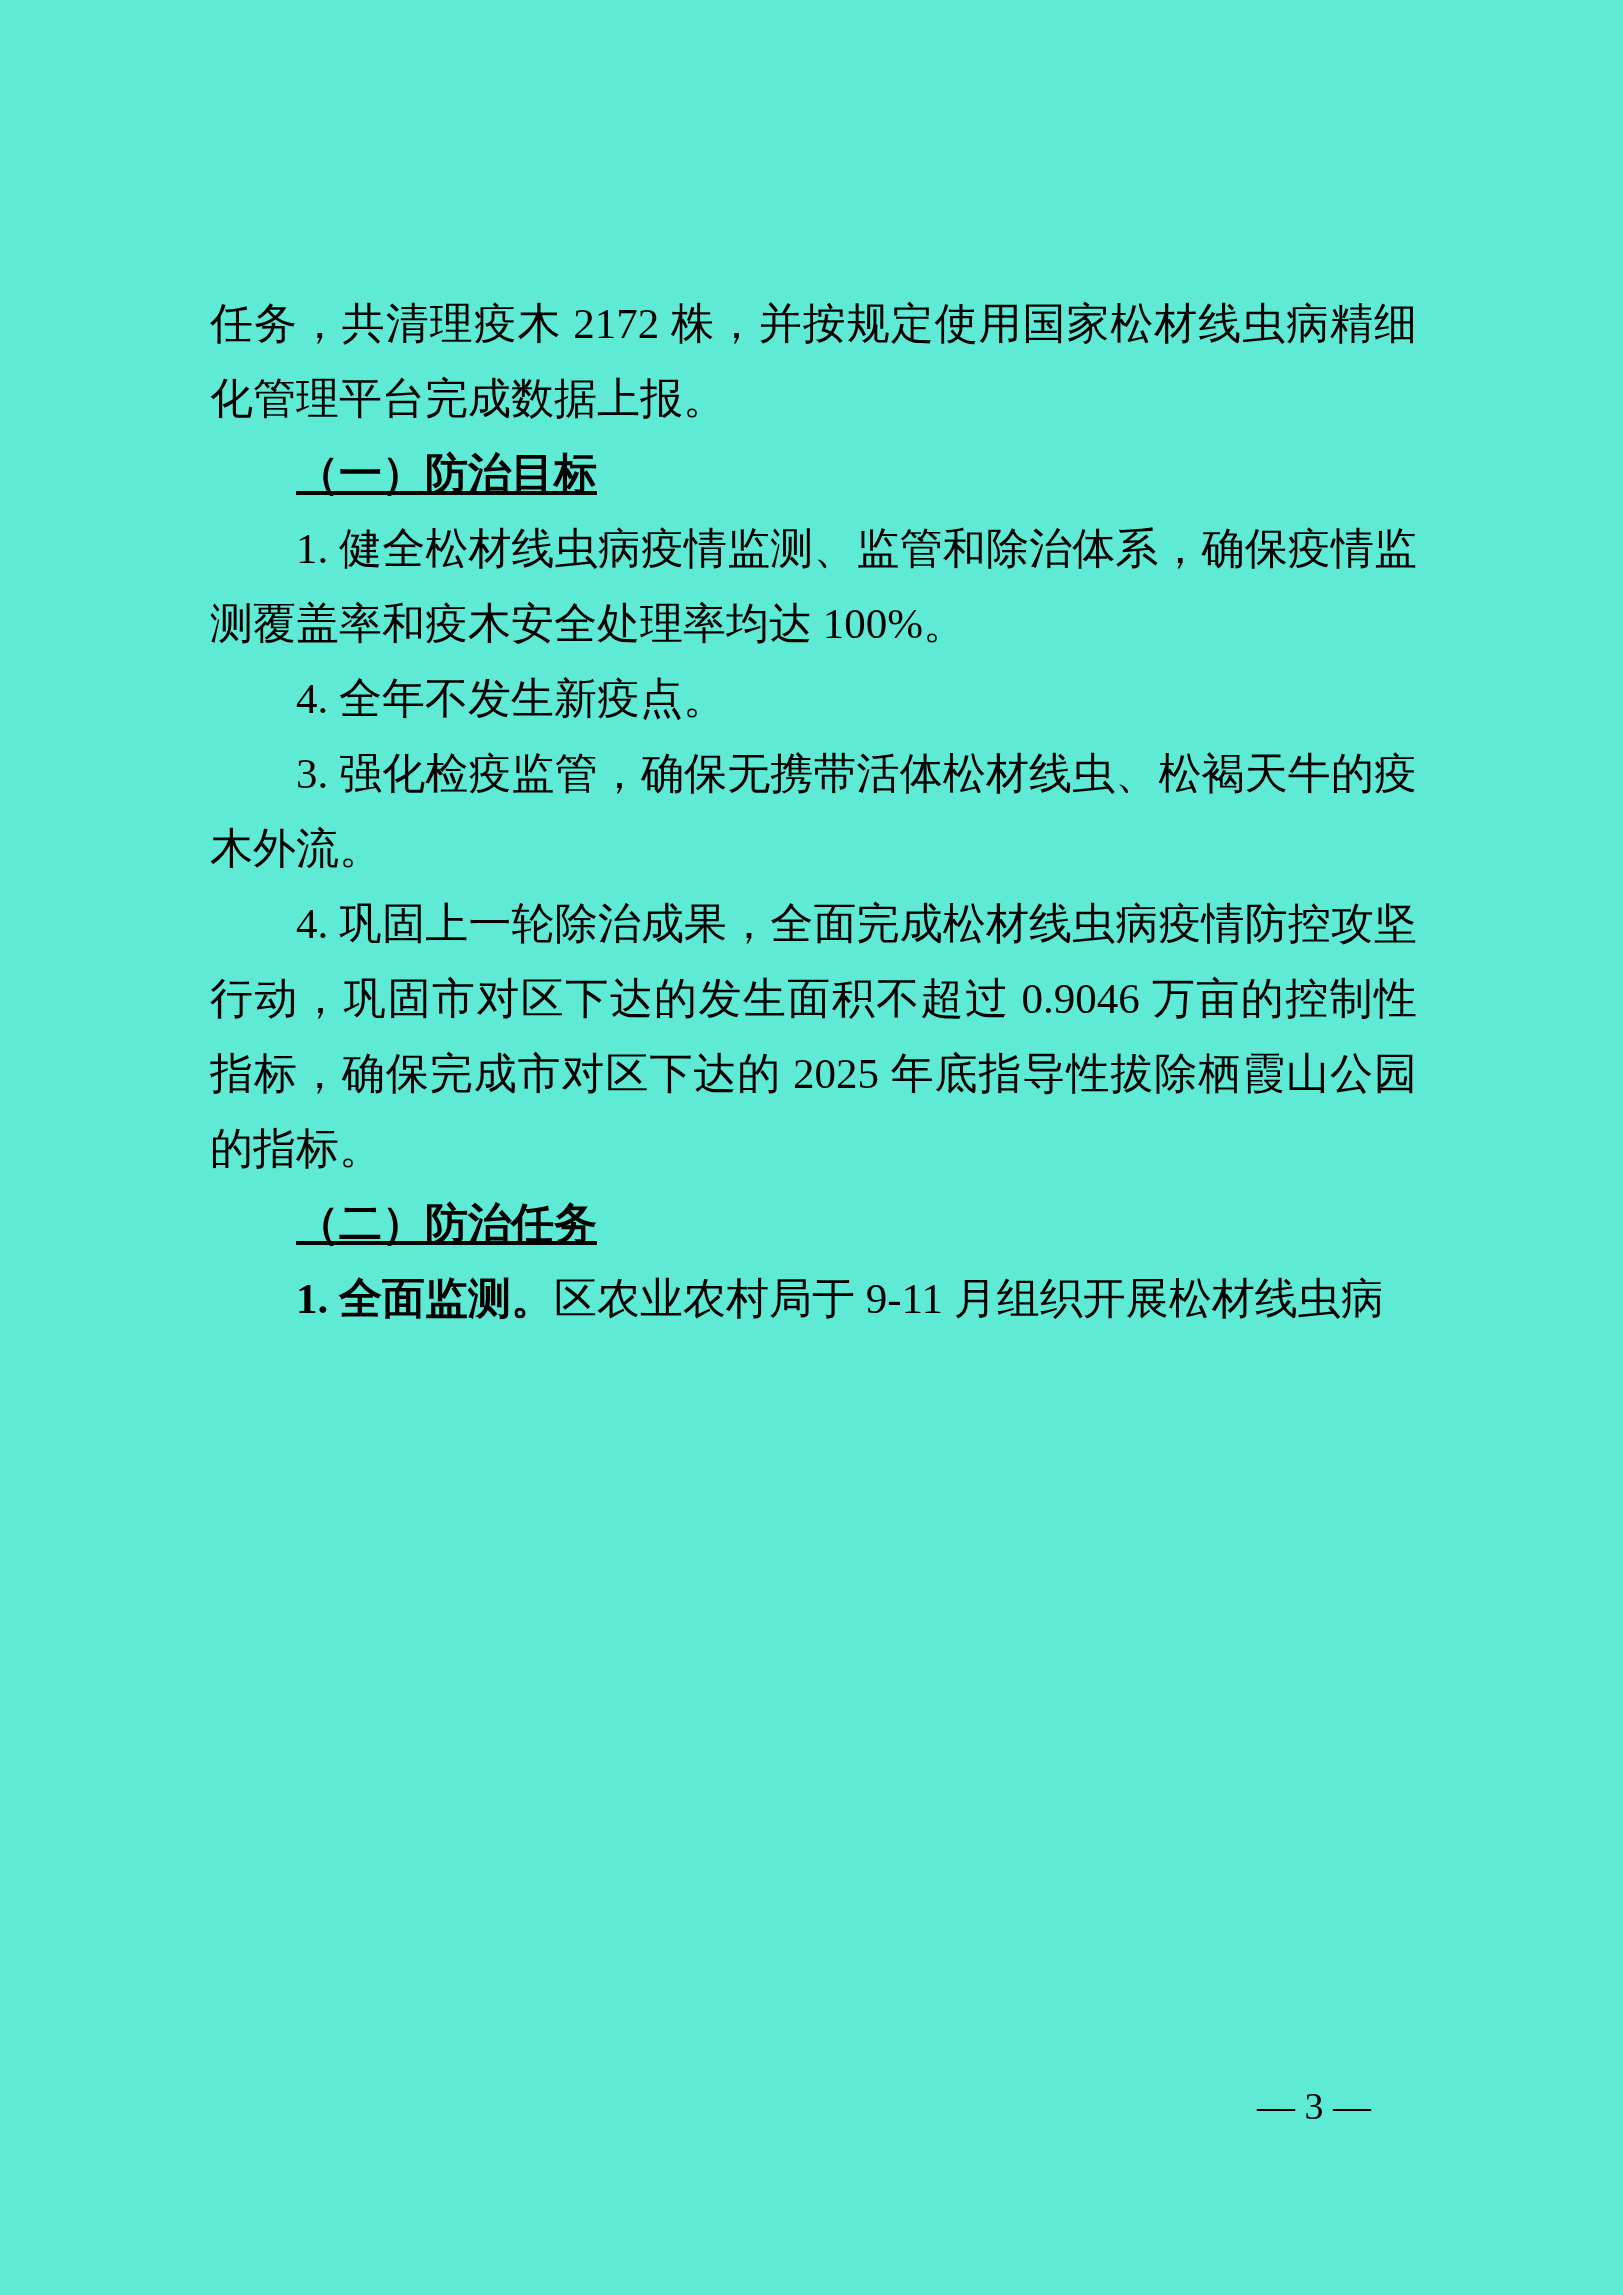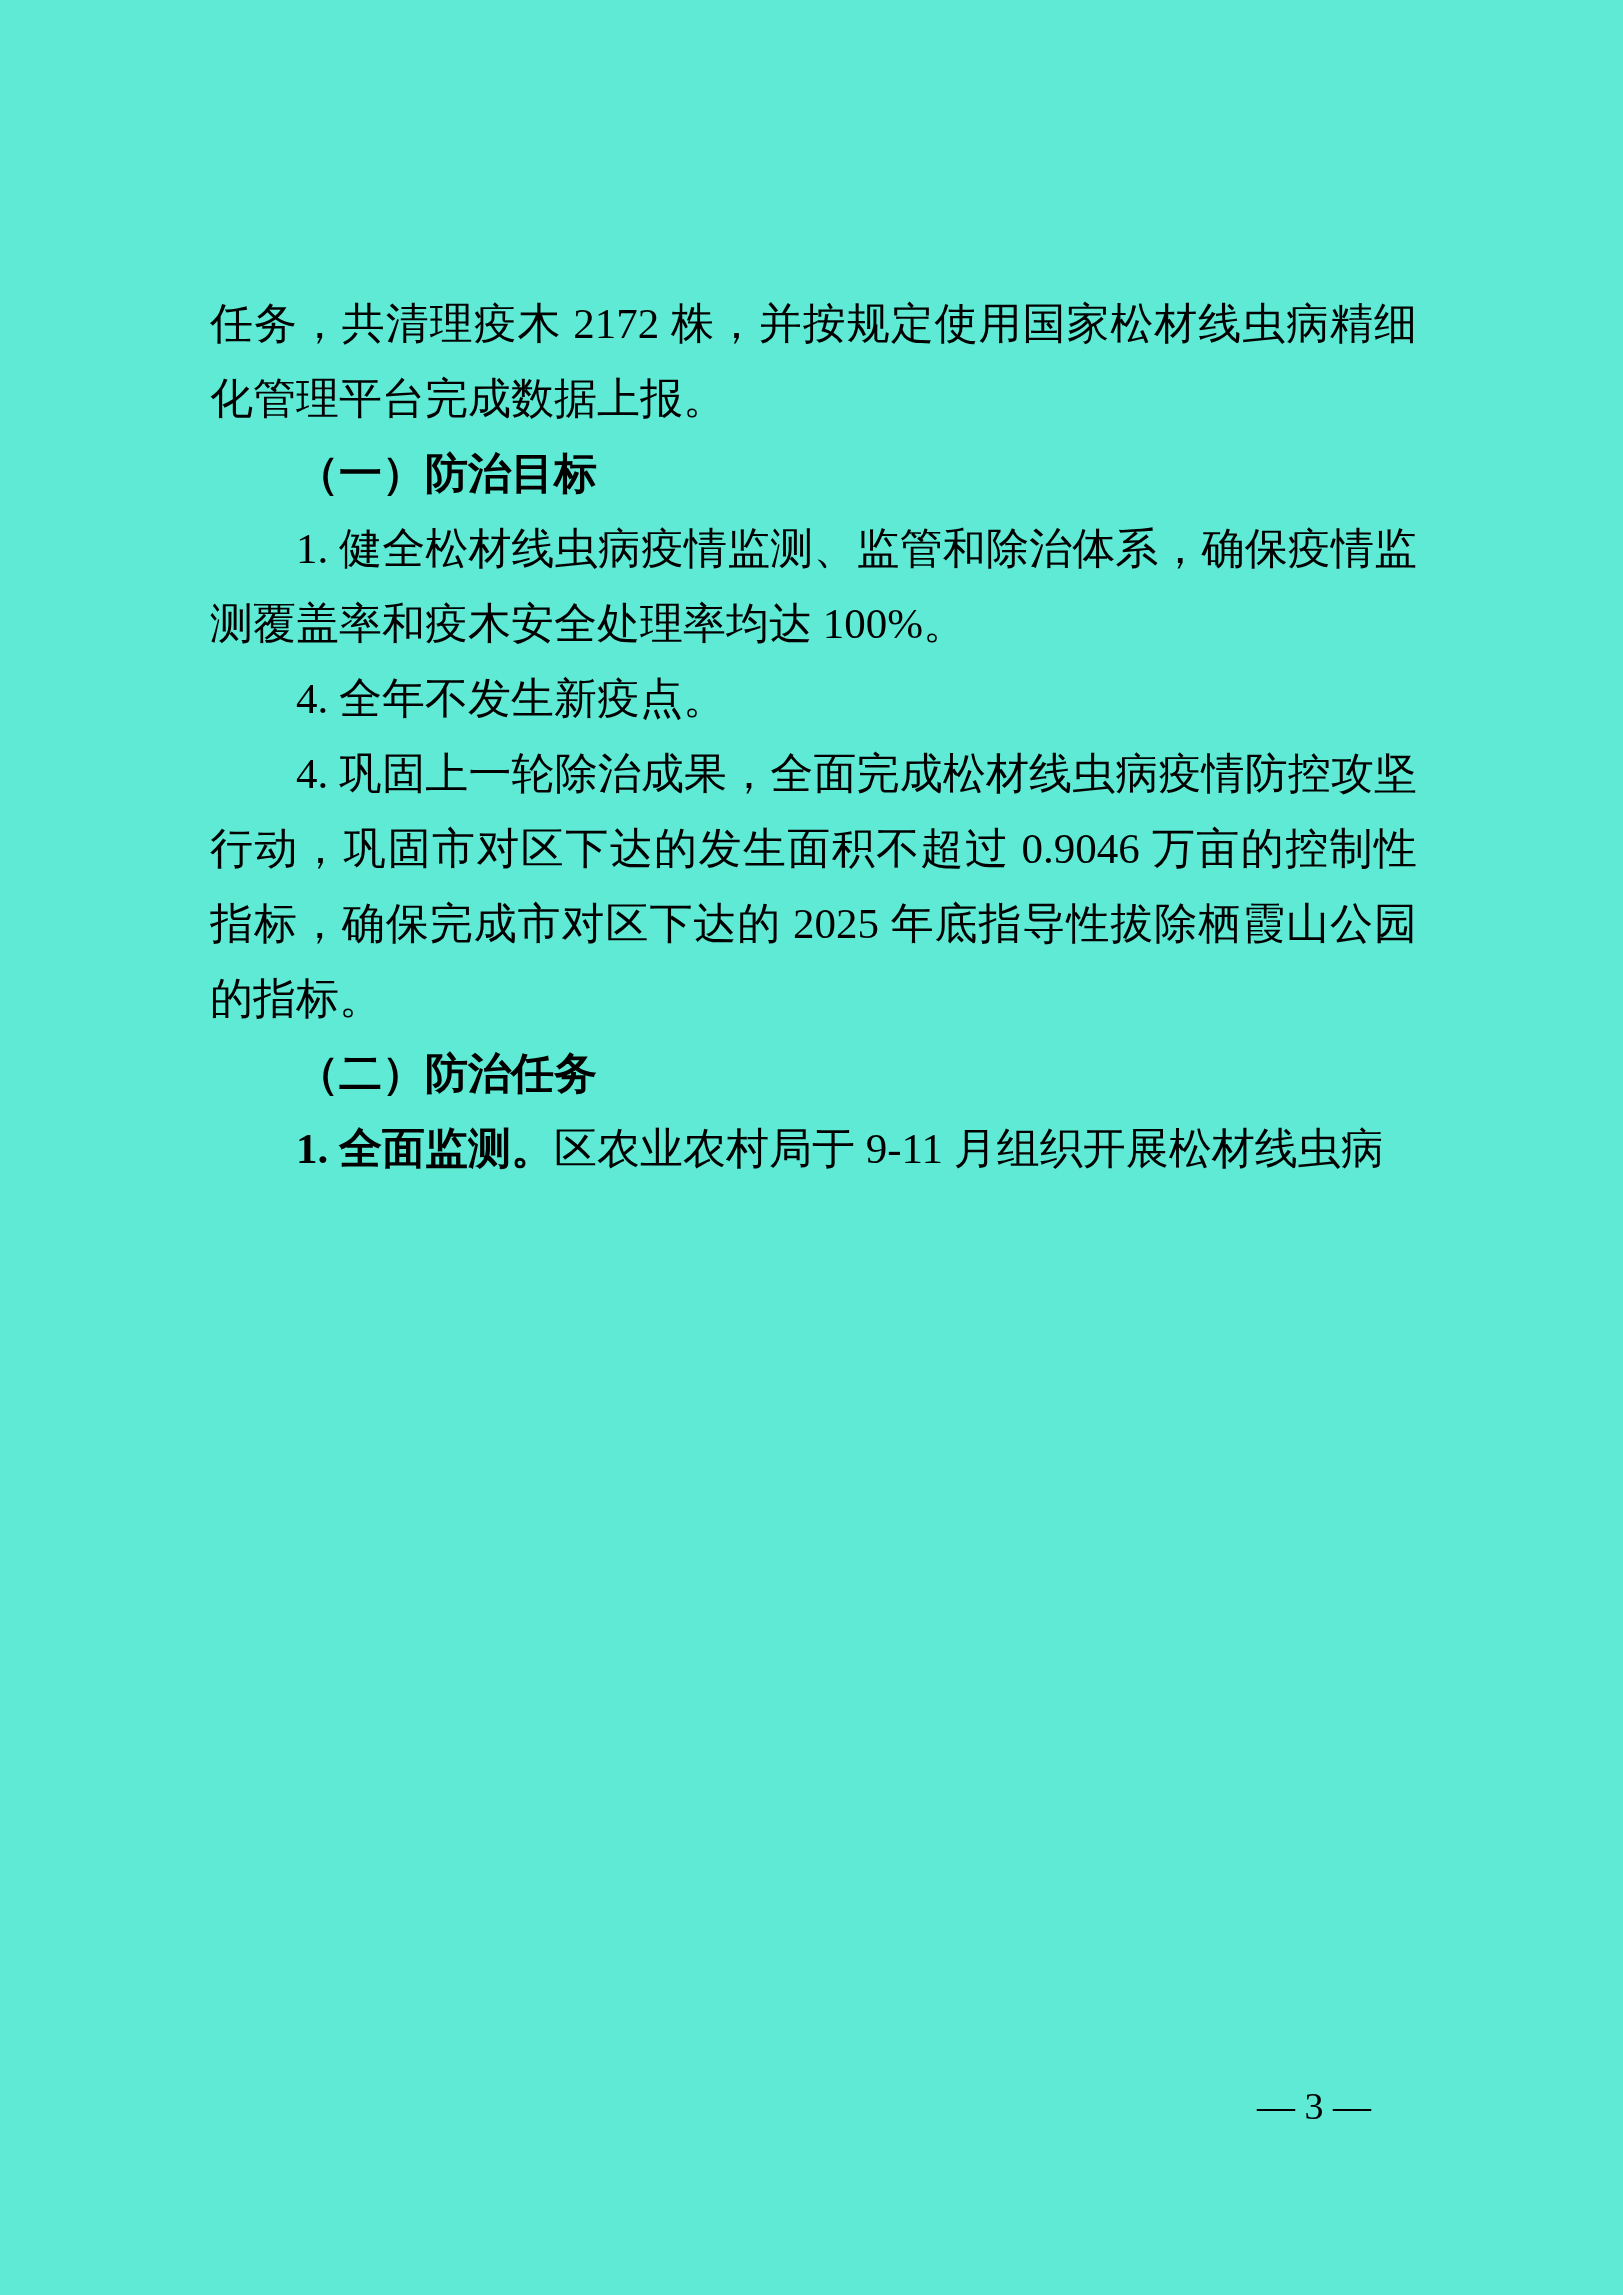--- a/index.html
+++ b/index.html
@@ -35,20 +35,21 @@
   .doc p.no-indent {
     text-indent: 0;
   }
   .heading-1 {
     font-weight: bold;
     font-family: "Liberation Sans", "DejaVu Sans", sans-serif;
   }
   .heading-2 {
     font-weight: bold;
     font-family: "Liberation Serif", "DejaVu Serif", serif;
+    text-decoration: underline;
   }
   .lead-bold {
     font-weight: bold;
   }
   .footer-page-number {
     position: absolute;
     top: 2083px;
     left: 1227px;
     width: 174px;
     text-align: center;
@@ -61,20 +62,21 @@
 </style>
 </head>
 <body>
 
 <div class="page">
   <div class="doc">
     <p class="no-indent">任务，共清理疫木 2172 株，并按规定使用国家松材线虫病精细化管理平台完成数据上报。</p>
     <p class="heading-2">（一）防治目标</p>
     <p>1. 健全松材线虫病疫情监测、监管和除治体系，确保疫情监测覆盖率和疫木安全处理率均达 100%。</p>
     <p>4. 全年不发生新疫点。</p>
+    <p>3. 强化检疫监管，确保无携带活体松材线虫、松褐天牛的疫木外流。</p>
     <p>4. 巩固上一轮除治成果，全面完成松材线虫病疫情防控攻坚行动，巩固市对区下达的发生面积不超过 0.9046 万亩的控制性指标，确保完成市对区下达的 2025 年底指导性拔除栖霞山公园的指标。</p>
     <p class="heading-2">（二）防治任务</p>
     <p><span class="lead-bold">1. 全面监测。</span><span>区农业农村局于 9-11 月组织开展松材线虫病</span></p>
   </div>
 
   <div class="footer-page-number">— 3 —</div>
 </div>
 
 
 </body></html>

